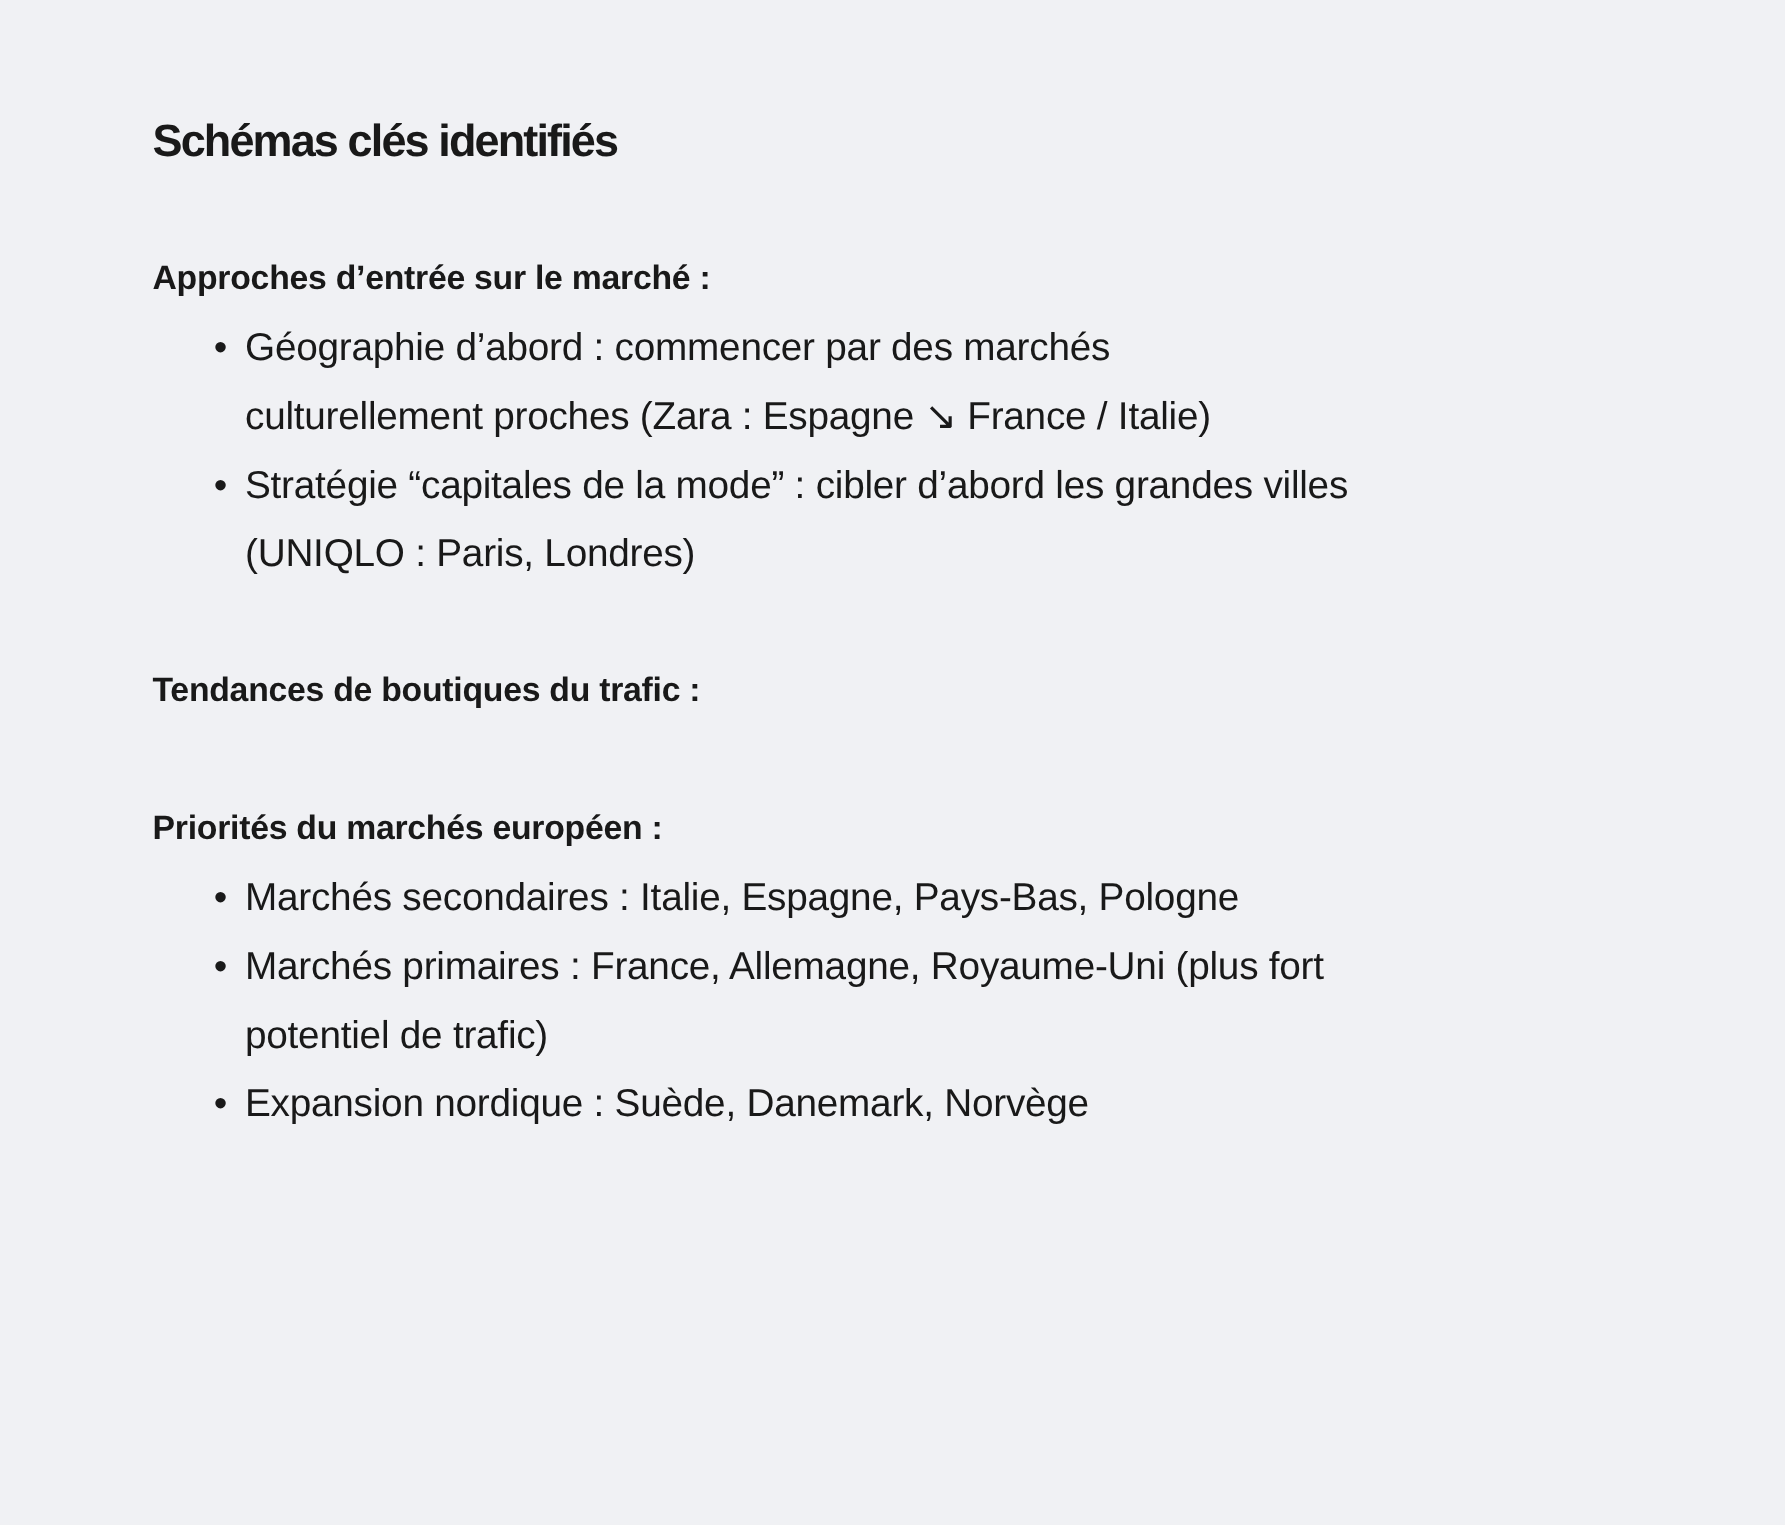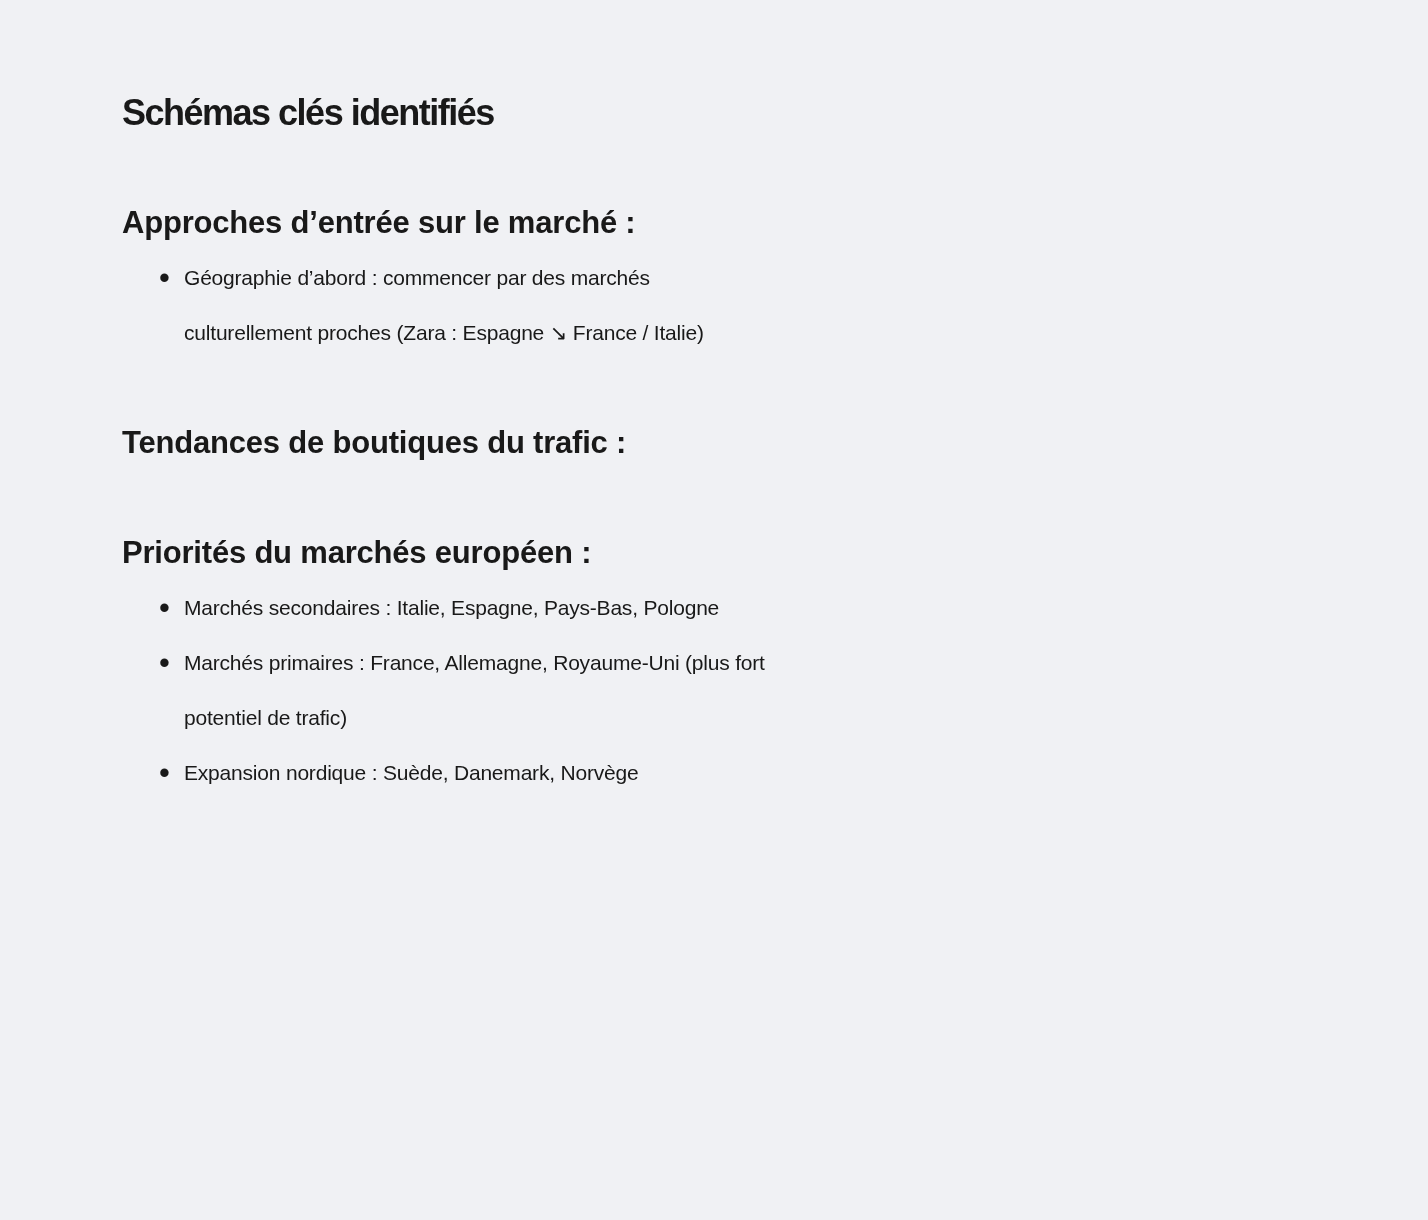--- a/index.html
+++ b/index.html
@@ -26,36 +26,37 @@
     font-size: 36px;
     font-weight: 700;
     letter-spacing: -1.5px;
     line-height: 58px;
     white-space: nowrap;
   }
   .section { margin: 0; }
   .section + .section { margin-top: 55px; }
   .section-heading {
     margin: 0;
-    font-size: 31px;
+    font-size: 27px;
     font-weight: 700;
     line-height: 55px;
     white-space: pre-line;
   }
   ul.bullet-list {
     margin: 0;
     padding: 0 0 0 62px;
     list-style: none;
   }
   li.bullet-item {
     position: relative;
-    font-size: 21px;
+    font-size: 31px;
     font-weight: 400;
     line-height: 55px;
     white-space: pre-line;
+    margin-left: 12px;
   }
   li.bullet-item::before {
     content: "\2022";
     position: absolute;
     left: -25px;
     top: 0;
     font-size: 31px;
     line-height: 55px;
   }
 </style>
@@ -63,20 +64,22 @@
 <body style="background: rgb(240, 241, 244); color: rgb(25, 25, 25);">
 
 <main class="doc">
   <h1 class="page-title">Schémas clés identifiés</h1>
   <div id="sections">
       <section class="section">
         <p class="section-heading">Approches d’entrée sur le marché :</p>
         <ul class="bullet-list">
           <li class="bullet-item">Géographie d’abord : commencer par des marchés
 culturellement proches (Zara : Espagne ↘ France / Italie)</li>
+          <li class="bullet-item">Stratégie “capitales de la mode” : cibler d’abord les grandes villes
+(UNIQLO : Paris, Londres)</li>
         </ul>
       </section>
       <section class="section">
         <p class="section-heading">Tendances de boutiques du trafic :</p>
         <ul class="bullet-list">
         </ul>
       </section>
       <section class="section">
         <p class="section-heading">Priorités du marchés européen :</p>
         <ul class="bullet-list">

